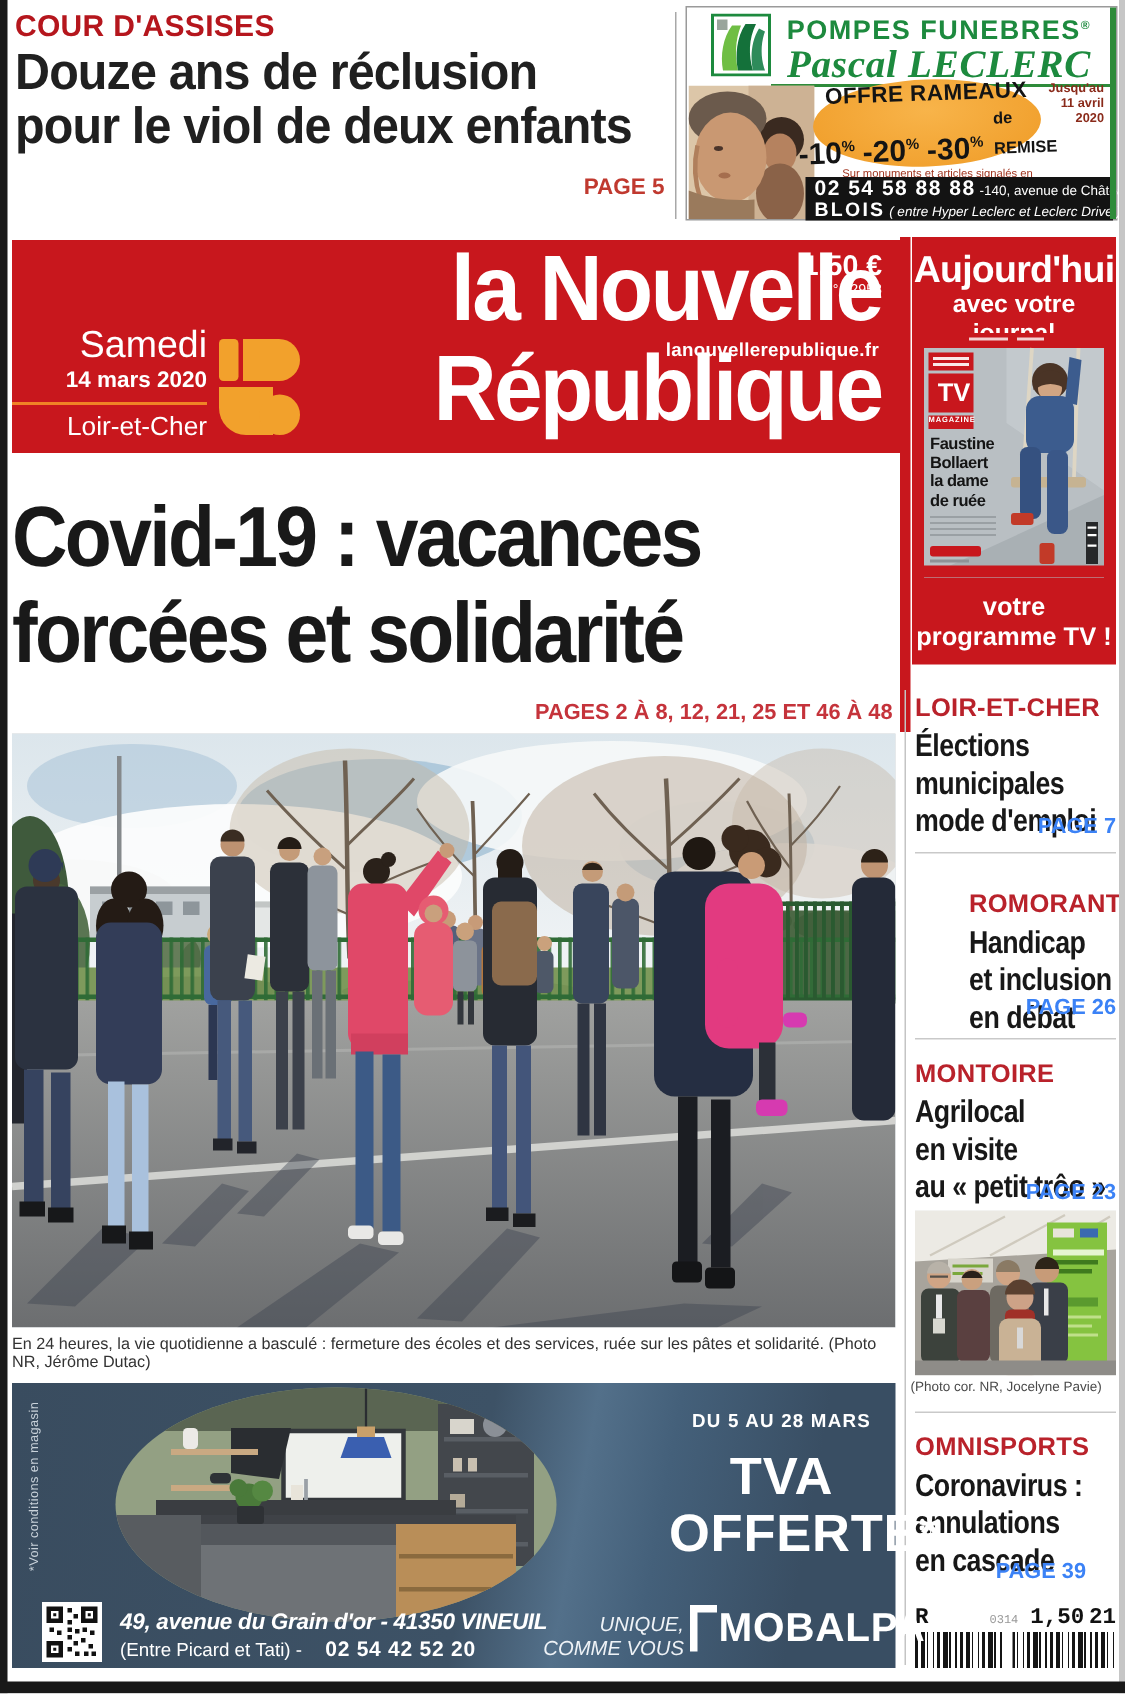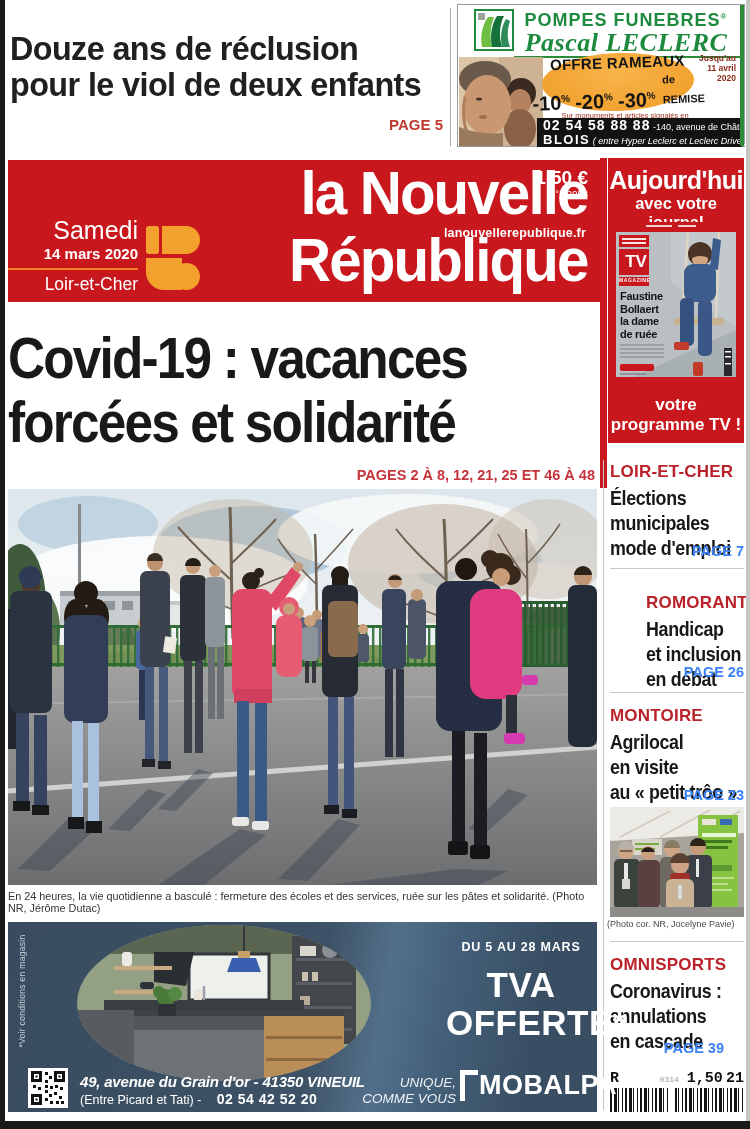--- a/index.html
+++ b/index.html
@@ -119,20 +119,21 @@
            font-size:13.5px;line-height:16px;}
   .mob-brand{left:452px;top:148px;display:flex;align-items:center;color:#fff;}
   .mob-bracket{width:13px;height:26px;border-left:5px solid #fff;border-top:5px solid #fff;margin-right:1px;}
   .mob-word{font-size:27px;font-weight:800;letter-spacing:.5px;}
 </style>
 </head>
 <body>
 
 <div class="page">
 
+  <div class="abs ts-rubric">COUR D'ASSISES</div>
   <div class="abs ts-head">
     <div>Douze ans de réclusion</div>
     <div>pour le viol de deux enfants</div>
   </div>
   <div class="abs ts-page">PAGE 5</div>
   <div class="abs vline-top"></div>
 
   <div class="abs fad">
     <svg class="abs" style="left:16px;top:4px;" width="40" height="42" viewBox="0 0 40 42">
       <rect x="1" y="1" width="38" height="40" fill="#fff" stroke="#1d8a3e" stroke-width="2"></rect>

